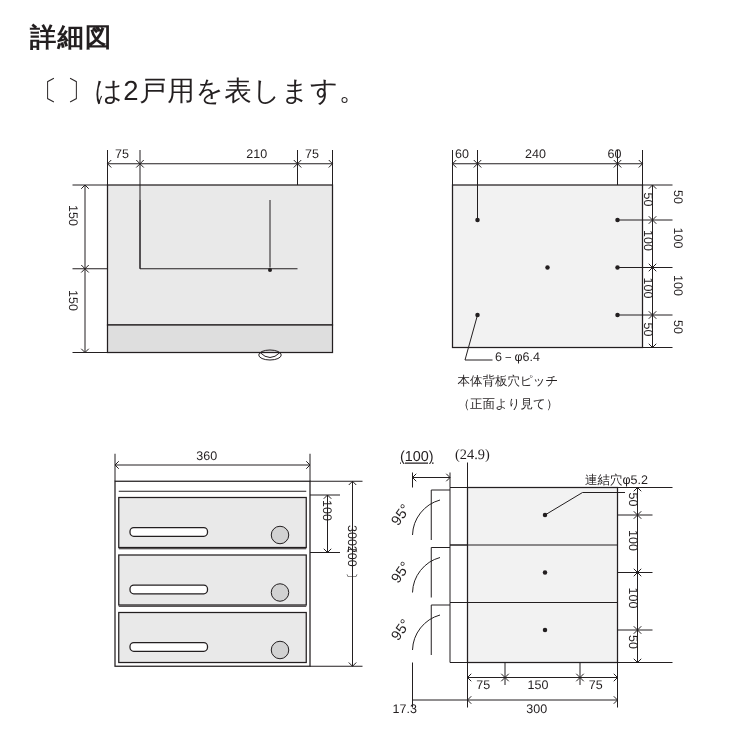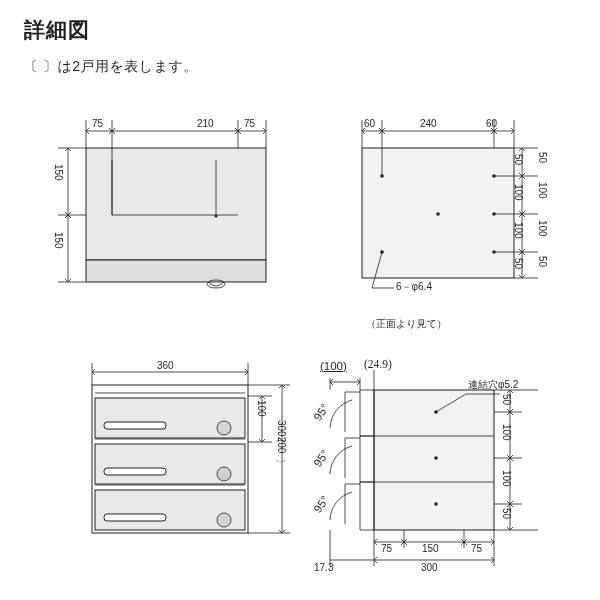--- a/index.html
+++ b/index.html
@@ -24,21 +24,21 @@
   .title {
     left: 24px;
     top: 16px;
     font-size: 21px;
     font-weight: bold;
     letter-spacing: 1px;
   }
   .subtitle {
     left: 24px;
     top: 58px;
-    font-size: 14px;
+    font-size: 22px;
     letter-spacing: 0.5px;
   }
   .lbl {
     font-size: 10px;
     color: #231f20;
     white-space: nowrap;
     line-height: 1.15;
   }
   .lbl.small { font-size: 11.5px; }
   .lbl.vert {
@@ -128,20 +128,21 @@
   <div class="abs lbl vert" style="left:512px; top:184px;">100</div>
   <div class="abs lbl vert" style="left:512px; top:222px;">100</div>
   <div class="abs lbl vert" style="left:512px; top:258px;">50</div>
 
   <div class="abs lbl vert" style="left:536px; top:152px;">50</div>
   <div class="abs lbl vert" style="left:536px; top:182px;">100</div>
   <div class="abs lbl vert" style="left:536px; top:220px;">100</div>
   <div class="abs lbl vert" style="left:536px; top:256px;">50</div>
 
   <div class="abs lbl" style="left:396px; top:281px;">6－φ6.4</div>
+  <div class="abs lbl" style="left:366px; top:300px;">本体背板穴ピッチ</div>
   <div class="abs lbl" style="left:366px; top:318px;">（正面より見て）</div>
 
   <svg width="600" height="600">
 
     <rect class="box-white" x="92" y="385" width="156" height="148"></rect>
 
     <rect class="box-face" x="95" y="398" width="150" height="40"></rect>
     <rect class="box-face" x="95" y="444" width="150" height="40"></rect>
     <rect class="box-face" x="95" y="490" width="150" height="40"></rect>
     <path class="ln-thin" d="M95 393 L245 393"></path>

